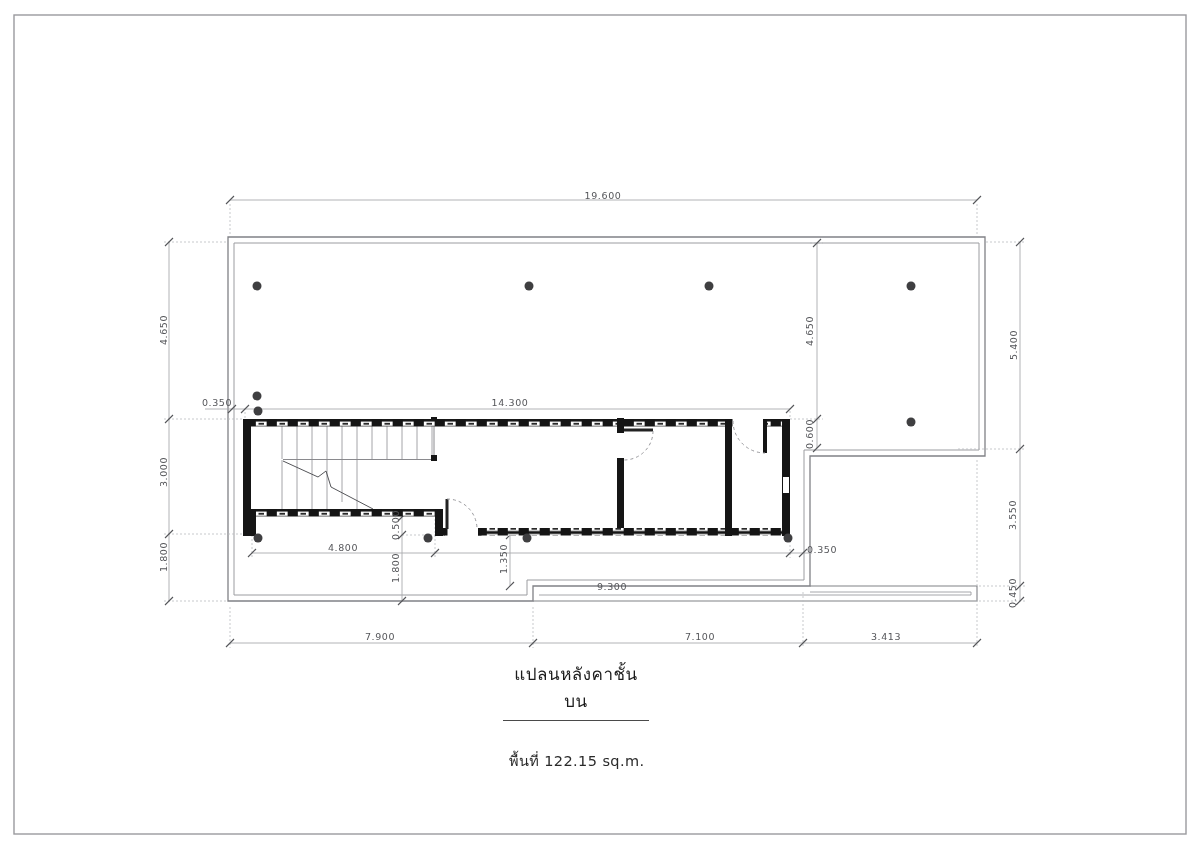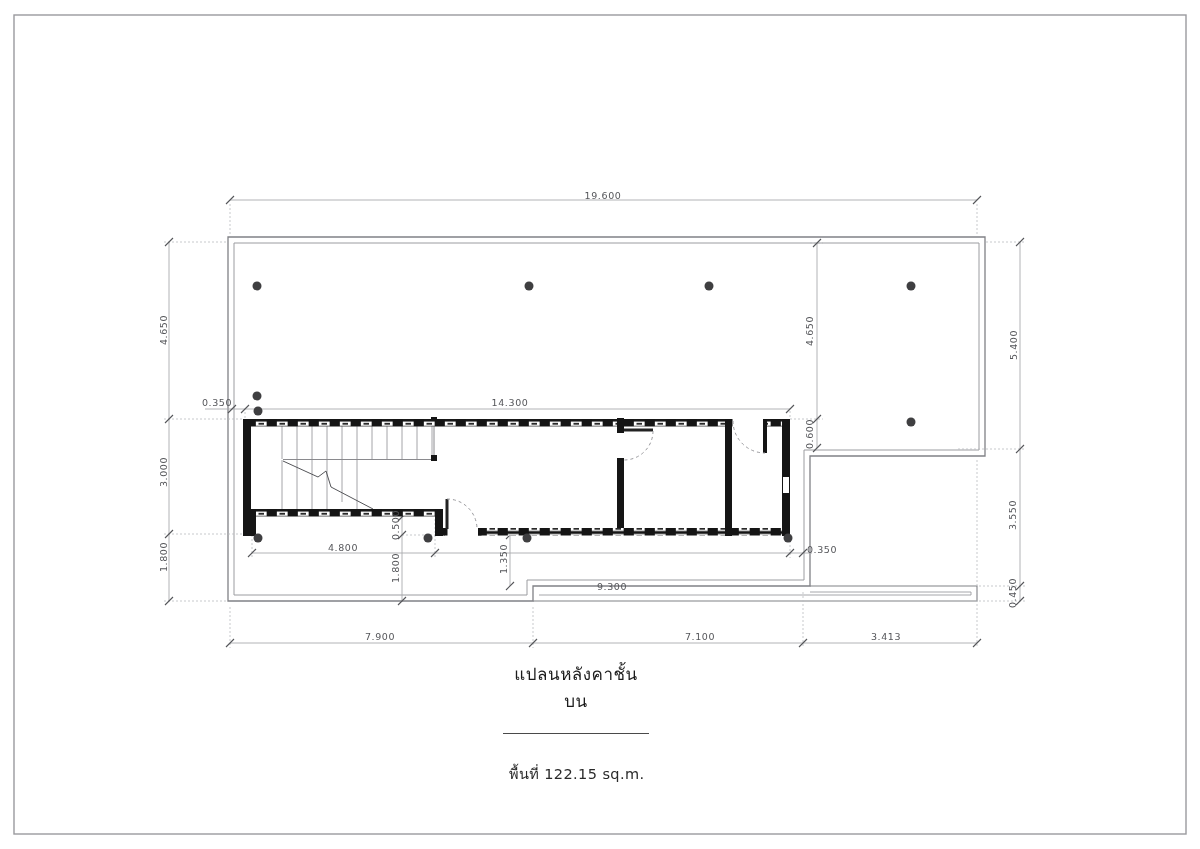--- a/index.html
+++ b/index.html
@@ -25,21 +25,21 @@
   .title-block{
     position:absolute;
     left:503px;top:660px;
     width:146px;
     text-align:center;
     color:#1c1c1c;
   }
   .plan-title{
     display:inline-block;
     font-size:17px;
-    padding:0 4px 19px 4px;
+    padding:0 4px 6px 4px;
     border-bottom:1.4px solid #4a4a4a;
     letter-spacing:0.5px;
   }
   .plan-area{
     margin-top:28px;
     text-align:left;
     padding-left:6px;
     font-size:14.5px;
     color:#2a2a2a;
     letter-spacing:0.4px;

